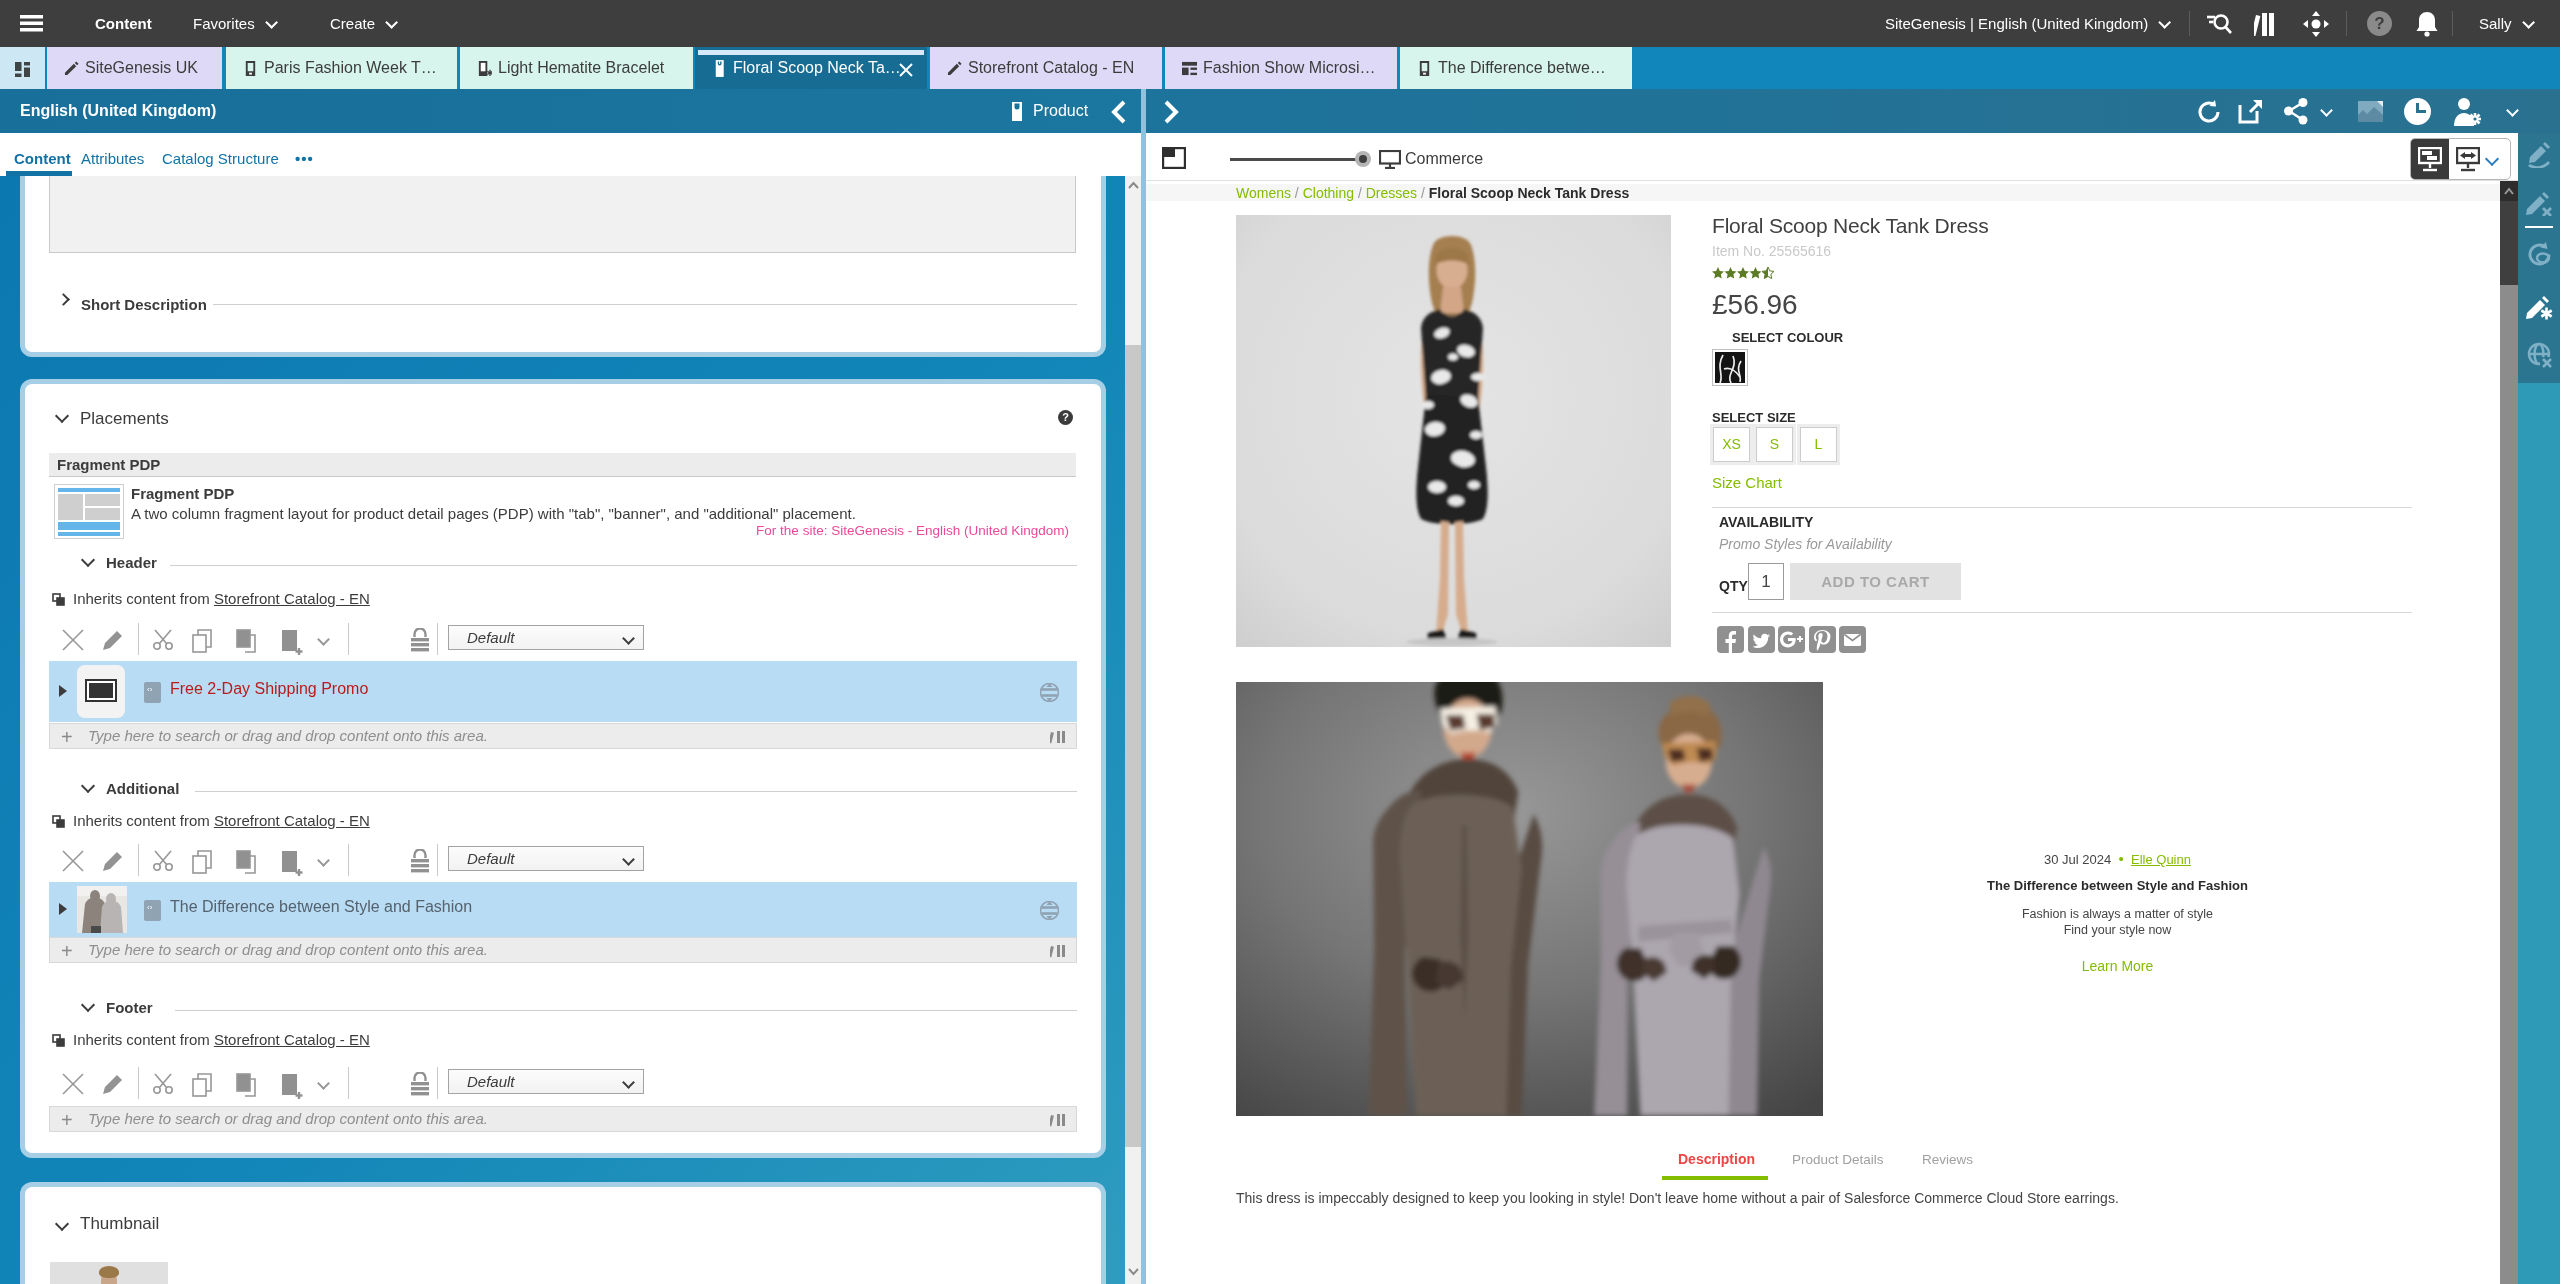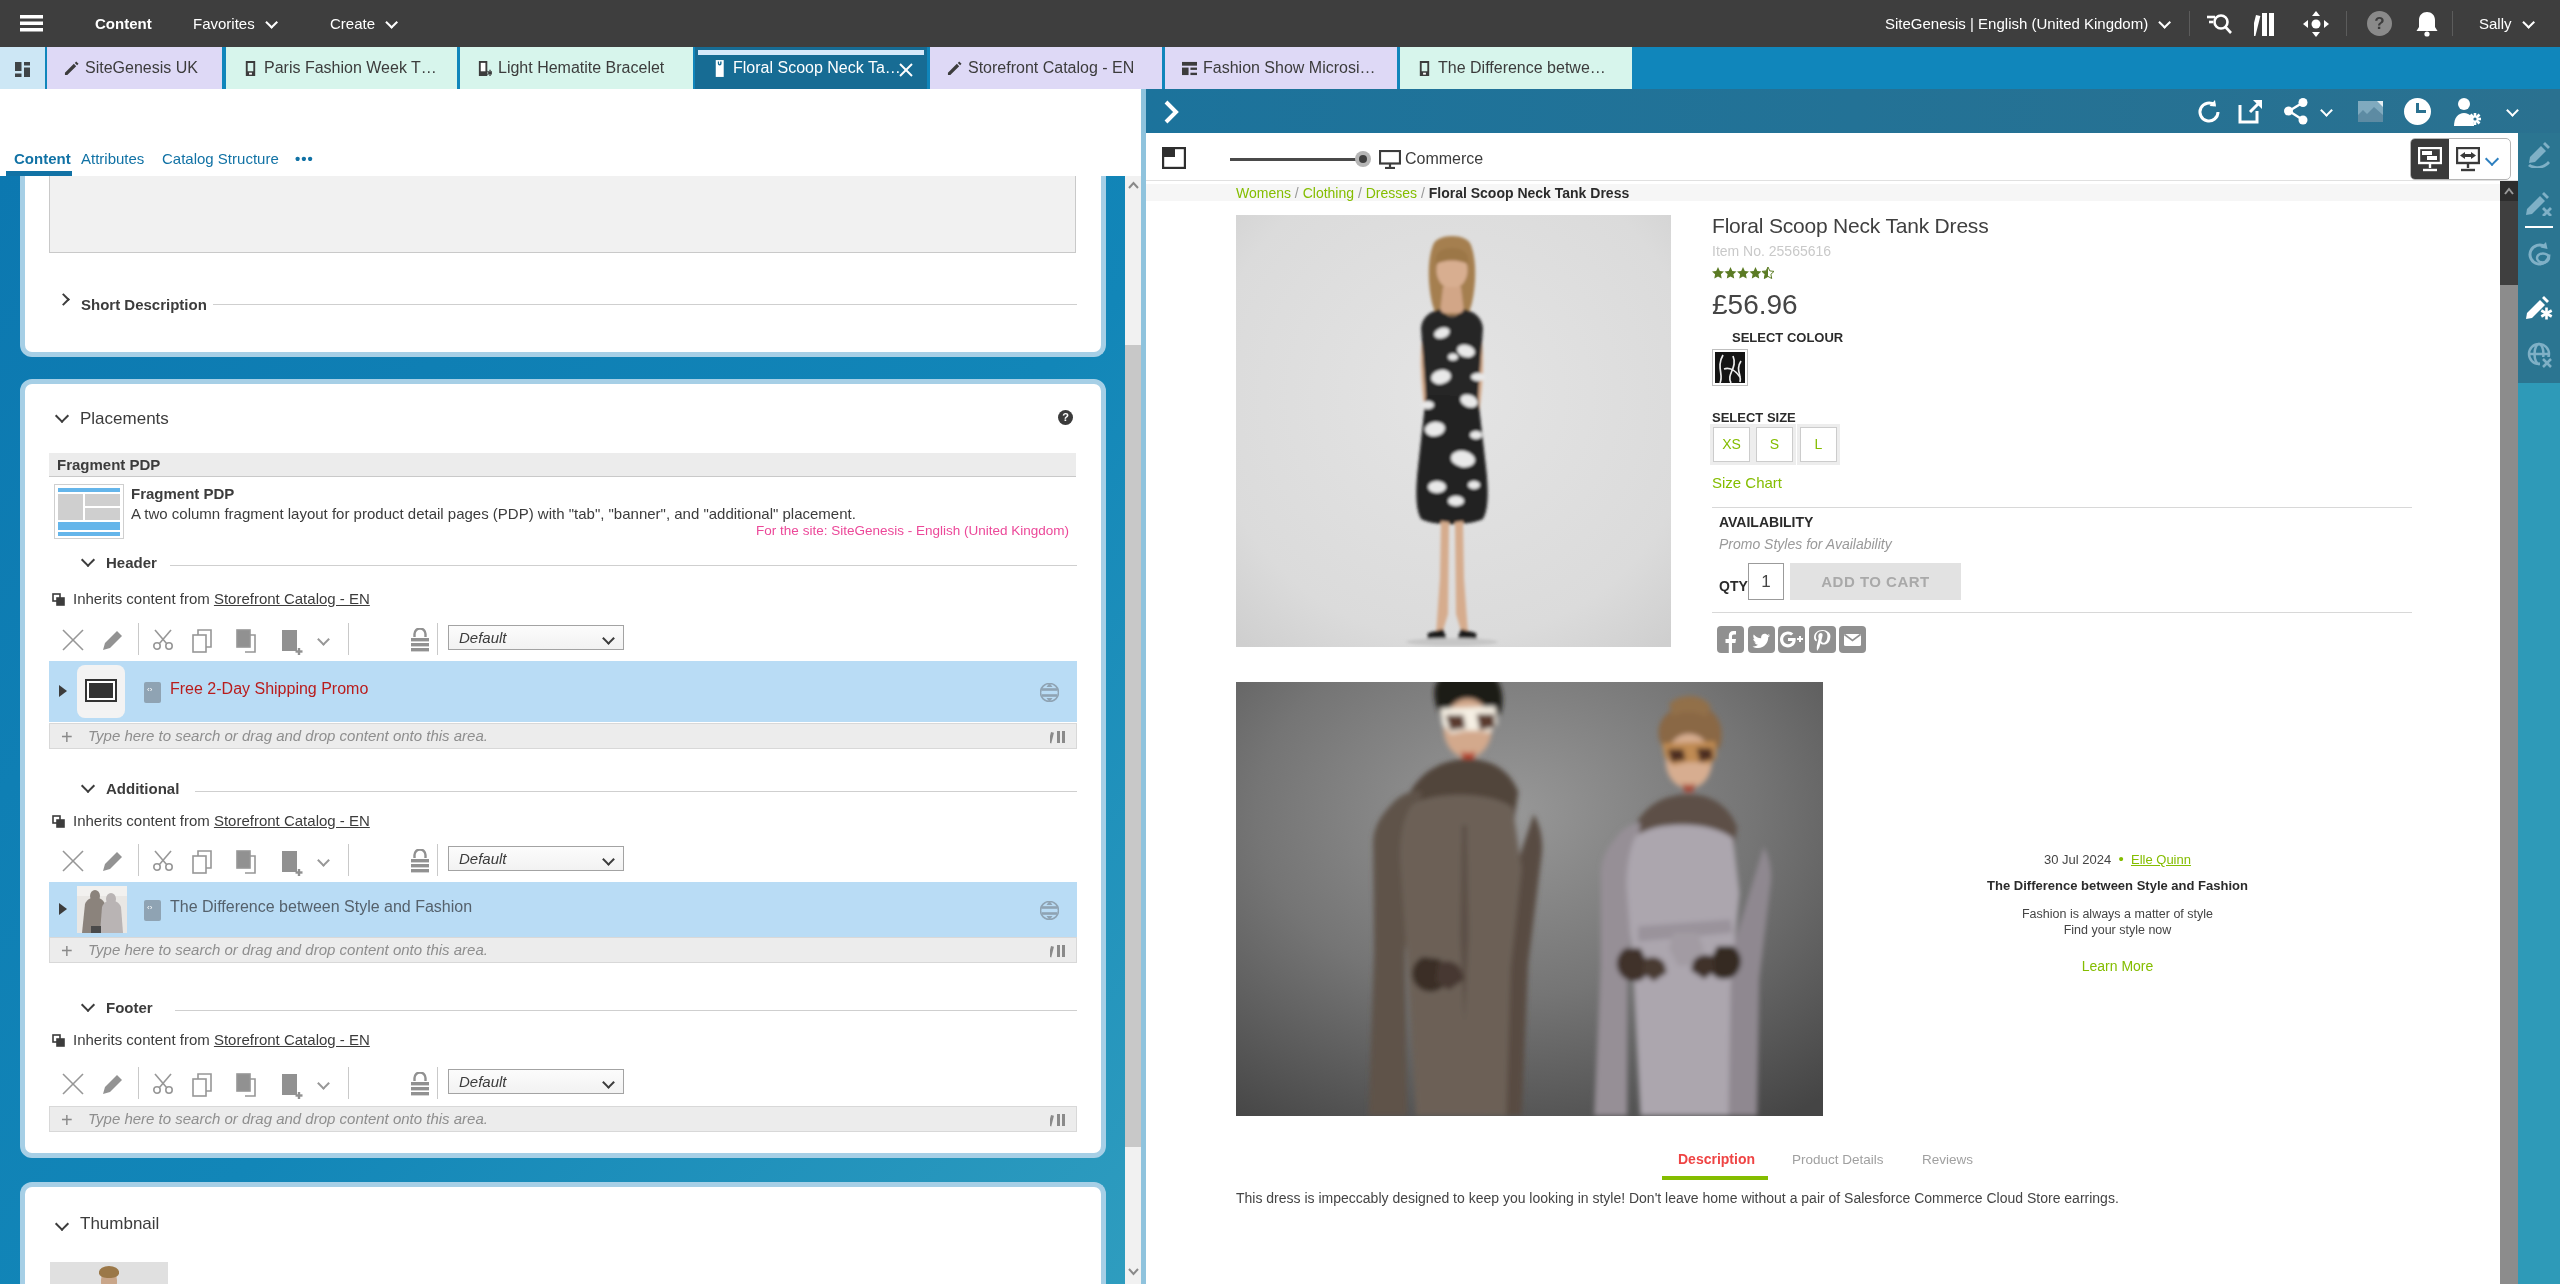--- a/index.html
+++ b/index.html
@@ -30,21 +30,21 @@
 .sect-h .tx { position:absolute; left:57px; top:0; font-size:15px; font-weight:bold; color:#3c3c3c; }
 .sect-h .rule { position:absolute; left:121px; right:0; top:11px; border-top:1px solid #cfcfcf; }
 .chev-d { position:absolute; width:10px; height:10px; border-right:2px solid #3c3c3c; border-bottom:2px solid #3c3c3c; transform:rotate(45deg); }
 .chev-r { position:absolute; width:0; height:0; border-left:8px solid #3c3c3c; border-top:6px solid transparent; border-bottom:6px solid transparent; }
 .inherits { position:absolute; left:24px; font-size:15px; color:#3c3c3c; }
 .inherits a { color:#3c3c3c; text-decoration:underline; }
 .toolbar { position:absolute; left:24px; right:24px; height:26px; }
 .hl-row { position:absolute; left:24px; width:1028px; height:61px; background:#b9dcf5; }
 .ph-row { position:absolute; left:24px; width:1028px; height:26px; background:#ececec; border:1px solid #d8d8d8; color:#8e8e8e; font-style:italic; font-size:15px; line-height:24px; }
 .tb-ic { position:absolute; top:0; }
-.seldd { position:absolute; width:176px; height:25px; border:1px solid #a3a3a3; background:linear-gradient(#fcfcfc,#f2f2f2); font-size:15px; font-style:italic; color:#3c3c3c; line-height:23px; padding-left:10px; }
+.seldd { position:absolute; width:196px; height:25px; border:1px solid #a3a3a3; background:linear-gradient(#fcfcfc,#f2f2f2); font-size:15px; font-style:italic; color:#3c3c3c; line-height:23px; padding-left:18px; }
 .seldd:after { content:""; position:absolute; right:10px; top:8px; width:7px; height:7px; border-right:2px solid #3c3c3c; border-bottom:2px solid #3c3c3c; transform:rotate(45deg); }
 
 
 #lscroll { left:1125px; top:176px; width:17px; height:1108px; background:#f1f1f1; }
 #lthumb { left:0px; top:169px; width:17px; height:802px; background:#c8c8c8; }
 #divider { left:1141px; top:89px; width:5px; height:1195px; background:#8fc3dd; }
 
 
 #ptoolbar { left:1146px; top:133px; width:1372px; height:48px; background:#fff; border-bottom:1px solid #e0e0e0; }
 #pcontent { left:1146px; top:181px; width:1354px; height:1103px; background:#fff; overflow:hidden; font-family:"Liberation Sans", sans-serif; }
@@ -178,20 +178,31 @@
     </div>
     <div class="tab" style="left:1400px;width:232px;background:#d7f5ec;">
       <svg class="ticon" viewBox="0 0 16 16">
           <path d="M3 0h10v16H3zM5 2h6v9H5z" fill="#3c3c3c" fill-rule="evenodd"></path>
           <rect x="6.5" y="12.5" width="3" height="2" fill="#fff"></rect>
         </svg>
       <span class="lbl">The Difference betwe…</span>
     </div>
   </div>
 
+  <div id="lhead" class="abs">
+    <div class="abs" style="left:20px;top:0;line-height:44px;font-size:16px;font-weight:bold;">English (United Kingdom)</div>
+    <svg class="abs" style="left:1012px;top:13px" width="10" height="19" viewBox="0 0 10 19">
+        <path d="M0 0h10v19H0z" fill="#fff"></path>
+        <path d="M2.5 1.5h5v3.5a2.5 2.5 0 0 1-5 0z" fill="#19719b"></path>
+      </svg>
+    <div class="abs" style="left:1033px;top:0;line-height:44px;font-size:16px;">Product</div>
+    <svg class="abs" style="left:1110px;top:11px" width="16" height="24" viewBox="0 0 16 24">
+        <path d="M14 2L4 12l10 10" stroke="#fff" stroke-width="4" fill="none"></path>
+      </svg>
+  </div>
   <div id="rhead" class="abs">
     <svg class="abs" style="left:18px;top:11px" width="16" height="24" viewBox="0 0 16 24">
         <path d="M2 2l10 10L2 22" stroke="#fff" stroke-width="4" fill="none"></path>
       </svg>
 
     <svg class="abs" style="left:1050px;top:10px" width="26" height="26" viewBox="0 0 26 26">
         <path d="M22 13a9 9 0 1 1-3.2-6.9" stroke="#fff" stroke-width="3" fill="none"></path>
         <path d="M19 1l1 6.5L13.5 7z" fill="#fff"></path>
       </svg>
 

